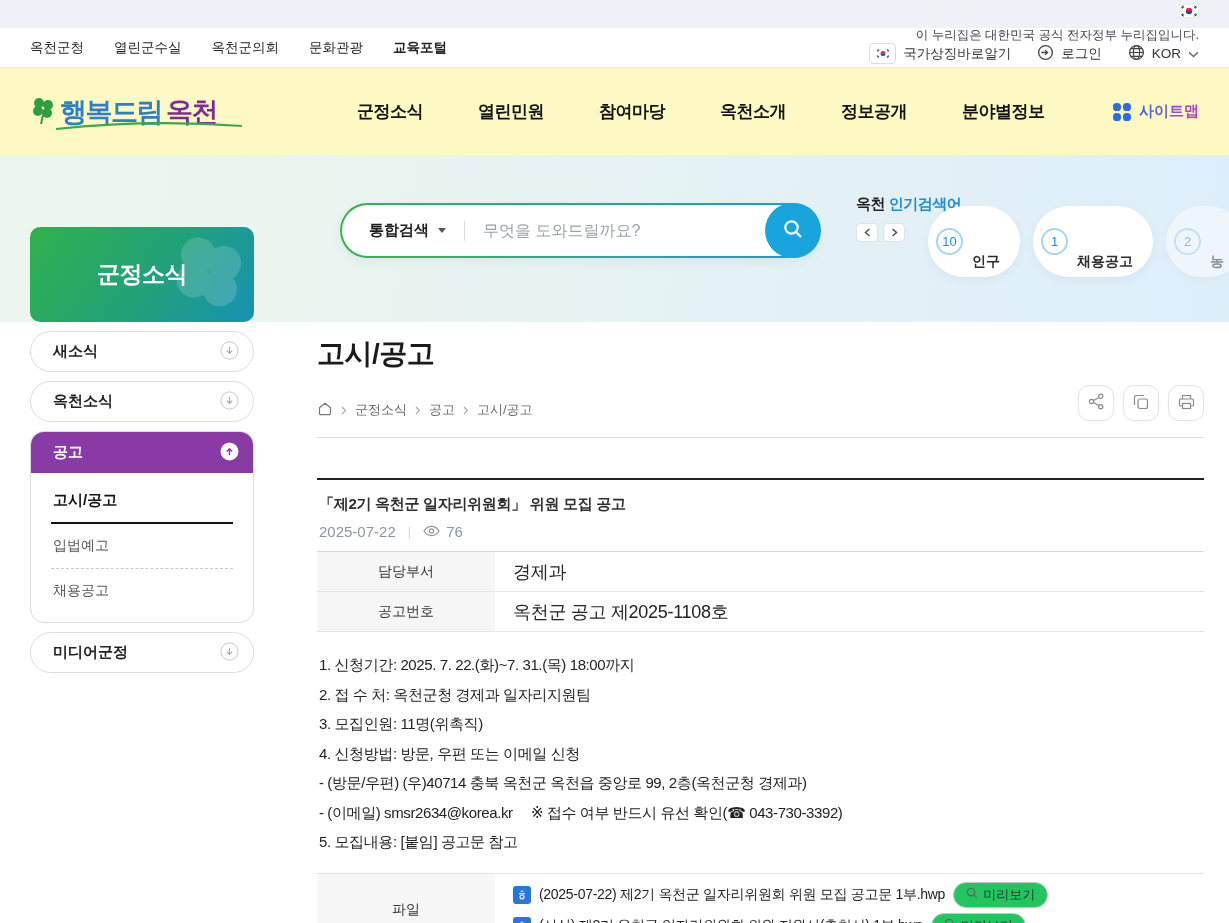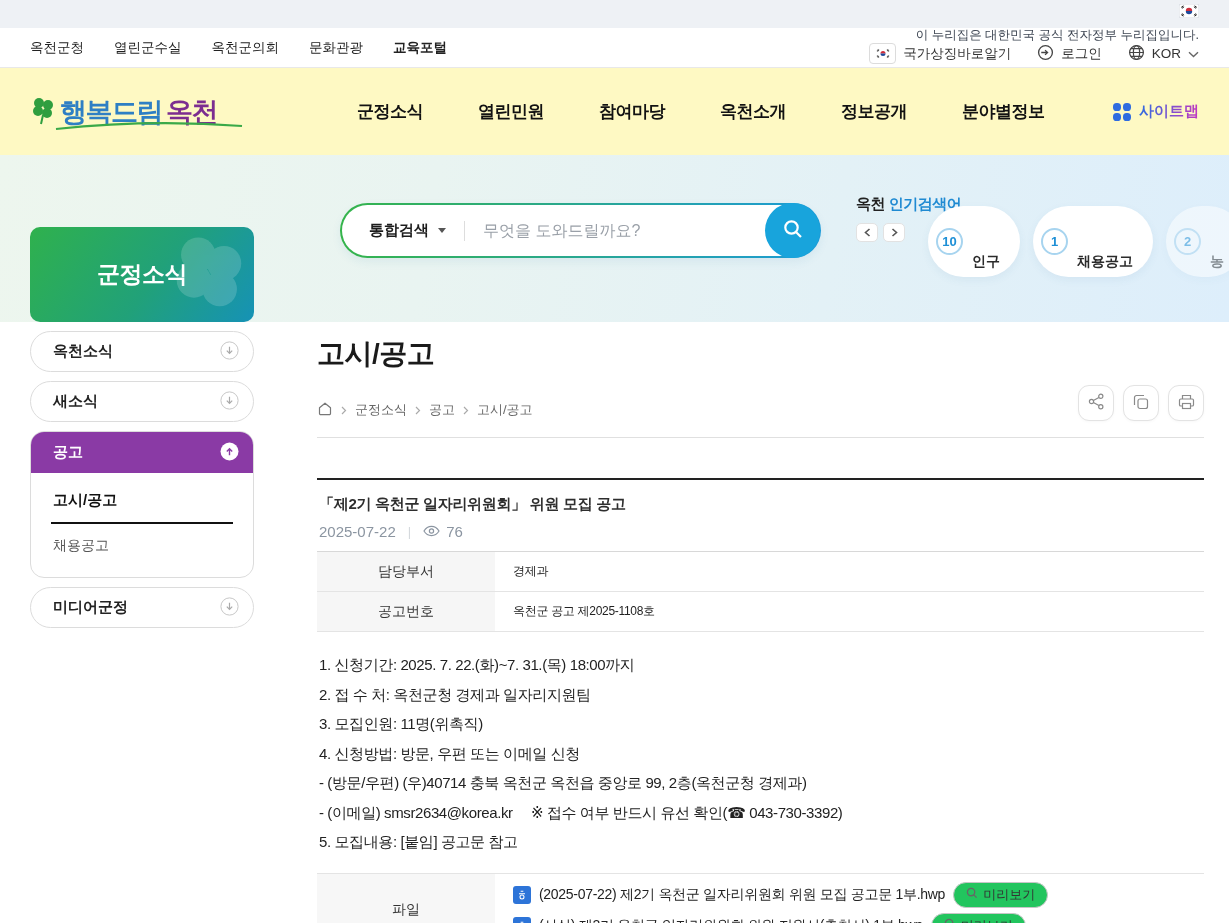--- a/index.html
+++ b/index.html
@@ -46,21 +46,21 @@
   .search-btn { position: absolute; right: -1px; top: -2px; width: 55px; height: 55px; border-radius: 50%; background: #18a4dc; border: none; display: flex; align-items: center; justify-content: center; cursor: pointer; }
 
   .popular { position: absolute; left: 856px; top: 40px; }
   .popular-title { font-size: 15px; font-weight: 800; letter-spacing: -0.5px; }
   .popular-title .p1 { color: #222; }
   .popular-title .p2 { color: #1f8ad2; }
   .popular-arrows { display: flex; gap: 5px; margin-top: 9px; }
   .pa-btn { width: 22px; height: 19px; background: #fff; border: 1px solid #e2e2e2; border-radius: 5px; display: flex; align-items: center; justify-content: center; cursor: pointer; padding: 0; }
   .pills { position: absolute; left: 928px; top: 51px; display: flex; gap: 13px; }
   .pill { display: flex; align-items: center; gap: 9px; background: #fff; border-radius: 999px; padding: 6px 20px 6px 8px; box-shadow: 0 3px 8px rgba(60,110,150,.07); cursor: pointer; white-space: nowrap; }
-  .pill-rank { width: 27px; height: 27px; border-radius: 50%; border: 2px solid #a7d4ef; color: #1d8fd6; font-weight: 700; font-size: 13px; display: flex; align-items: center; justify-content: center; }
+  .pill-rank { width: 27px; height: 27px; border-radius: 50%; border: 2px solid #a7d4ef; color: #1d8fd6; font-weight: 400; font-size: 13px; display: flex; align-items: center; justify-content: center; }
   .pill-label { font-size: 14px; font-weight: 700; color: #2b2b2b; margin-top: 41px; }
   .pill.faded { opacity: .5; }
 
   
   .sidebar { position: absolute; left: 30px; top: 227px; width: 224px; }
   .side-title { height: 95px; border-radius: 10px; background: linear-gradient(125deg, #2fb14d 0%, #21a179 55%, #1692b6 100%); color: #fff; font-size: 23px; font-weight: 800; display: flex; align-items: center; justify-content: center; letter-spacing: -0.5px; position: relative; overflow: hidden; }
   .side-title svg.clover { position: absolute; right: 2px; top: 4px; opacity: .16; }
   .side-item { height: 41px; background: #fff; border: 1px solid #dcdcdc; border-radius: 21px; display: flex; align-items: center; justify-content: space-between; padding: 0 14px 0 22px; margin-top: 9px; font-size: 15px; font-weight: 700; color: #222; cursor: pointer; }
   .side-item:first-of-type { margin-top: 19px; }
   .side-group { margin-top: 9px; border: 1px solid #dcdcdc; border-radius: 14px; overflow: hidden; background: #fff; }
@@ -81,21 +81,21 @@
   .icon-btn { width: 36px; height: 36px; border-radius: 11px; border: 1px solid #e3e3e3; background: #fff; display: flex; align-items: center; justify-content: center; cursor: pointer; box-shadow: 0 1px 3px rgba(0,0,0,.03); }
   .divider { border-top: 1px solid #e0e0e0; margin-top: 16px; }
   .article { margin-top: 40px; border-top: 2px solid #222; }
   .art-head { padding: 15px 2px 11px; border-bottom: 1px solid #d8d8d8; }
   .art-title { font-size: 15px; font-weight: 600; color: #2e2e2e; letter-spacing: -0.3px; }
   .art-meta { display: flex; align-items: center; gap: 12px; margin-top: 9px; font-size: 15px; color: #8b95a1; }
   .meta-sep { color: #d4d8dd; font-size: 13px; }
   .views { display: flex; align-items: center; gap: 6px; }
   .info-row { display: flex; border-bottom: 1px solid #e4e4e4; min-height: 40px; }
   .info-label { width: 178px; background: #f6f6f6; display: flex; align-items: center; justify-content: center; font-size: 14px; font-weight: 500; color: #333; flex-shrink: 0; }
-  .info-value { flex: 1; display: flex; align-items: center; padding: 0 18px; font-size: 12px; color: #222; letter-spacing: -0.3px; }
+  .info-value { flex: 1; display: flex; align-items: center; padding: 0 18px; font-size: 18px; color: #222; letter-spacing: -0.3px; }
   .art-body { padding: 18px 2px 16px; }
   .art-body p { font-size: 15px; color: #222; line-height: 29.5px; letter-spacing: -0.4px; }
   .file-table { border-top: 1px solid #e4e4e4; }
   .file-row { display: flex; border-bottom: 1px solid #e4e4e4; }
   .file-label { width: 178px; background: #f7f7f7; display: flex; align-items: center; justify-content: center; font-size: 14px; color: #333; flex-shrink: 0; }
   .file-cell { flex: 1; padding: 8px 0 8px 18px; display: flex; flex-direction: column; justify-content: center; gap: 5px; }
   .file-line { display: flex; align-items: center; gap: 8px; }
   .hwp-ic { width: 18px; height: 18px; border-radius: 3px; background: #2d74d8; display: flex; align-items: center; justify-content: center; flex-shrink: 0; }
   .file-name { font-size: 14px; color: #222; letter-spacing: -0.3px; cursor: pointer; }
   .preview-btn { display: flex; align-items: center; gap: 5px; border: 1px solid #c6c6c6; border-radius: 14px; background: #22c55e; padding: 3px 12px; font-size: 13px; color: #333; cursor: pointer; font-family: inherit; }
@@ -275,51 +275,52 @@
             <circle cx="15" cy="11" r="8"></circle>
             <circle cx="27" cy="15" r="8"></circle>
             <circle cx="13" cy="23" r="8"></circle>
             <circle cx="25" cy="27" r="8"></circle>
           </g>
         </svg>
       <span>군정소식</span>
     </div>
 
     <div class="side-item">
+      <span>새소식</span>
+      <span>
+        <svg width="19" height="19" viewBox="0 0 19 19" fill="none">
+            <circle cx="9.5" cy="9.5" r="8.6" stroke="#c7c7c7"></circle>
+            <path d="M9.5 5.8v6M6.8 9.6l2.7 2.7 2.7-2.7" stroke="#a9a9a9" stroke-width="1.2"></path>
+          </svg>
+      </span>
+    </div>
+
+    <div class="side-item">
       <span>옥천소식</span>
       <span>
         <svg width="19" height="19" viewBox="0 0 19 19" fill="none">
             <circle cx="9.5" cy="9.5" r="8.6" stroke="#c7c7c7"></circle>
             <path d="M9.5 5.8v6M6.8 9.6l2.7 2.7 2.7-2.7" stroke="#a9a9a9" stroke-width="1.2"></path>
           </svg>
       </span>
     </div>
 
-    <div class="side-item">
-      <span>새소식</span>
-      <span>
-        <svg width="19" height="19" viewBox="0 0 19 19" fill="none">
-            <circle cx="9.5" cy="9.5" r="8.6" stroke="#c7c7c7"></circle>
-            <path d="M9.5 5.8v6M6.8 9.6l2.7 2.7 2.7-2.7" stroke="#a9a9a9" stroke-width="1.2"></path>
-          </svg>
-      </span>
-    </div>
-
     <div class="side-group">
       <div class="side-group-head">
         <span>공고</span>
         <span>
           <svg width="19" height="19" viewBox="0 0 19 19">
               <circle cx="9.5" cy="9.5" r="9" fill="#fff"></circle>
               <path d="M9.5 13.2v-6M6.8 9.4l2.7-2.7 2.7 2.7" stroke="#8a3aa5" stroke-width="1.4" fill="none"></path>
             </svg>
         </span>
       </div>
       <div class="side-group-body">
         <a href="#" class="sub-active">고시/공고</a>
+        <a href="#" class="sub-link dashed">입법예고</a>
         <a href="#" class="sub-link">채용공고</a>
       </div>
     </div>
 
     <div class="side-item">
       <span>미디어군정</span>
       <span>
         <svg width="19" height="19" viewBox="0 0 19 19" fill="none">
             <circle cx="9.5" cy="9.5" r="8.6" stroke="#c7c7c7"></circle>
             <path d="M9.5 5.8v6M6.8 9.6l2.7 2.7 2.7-2.7" stroke="#a9a9a9" stroke-width="1.2"></path>

